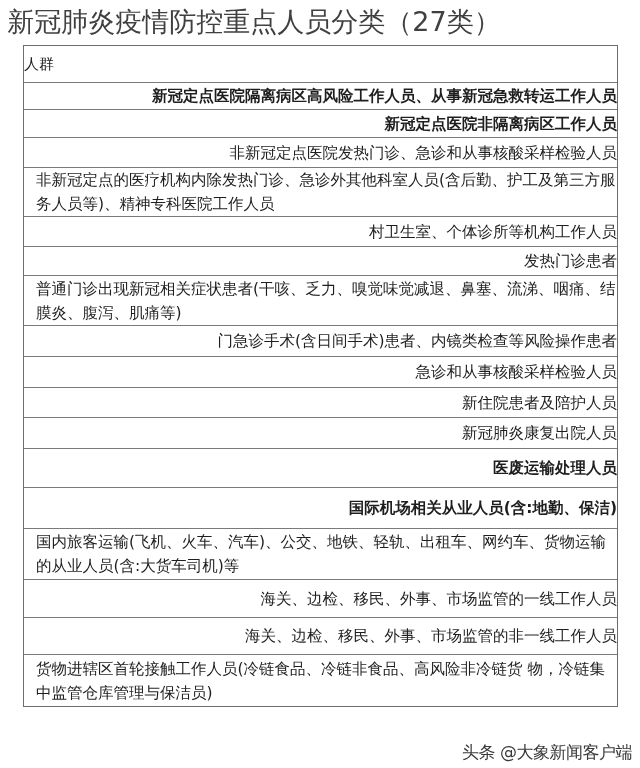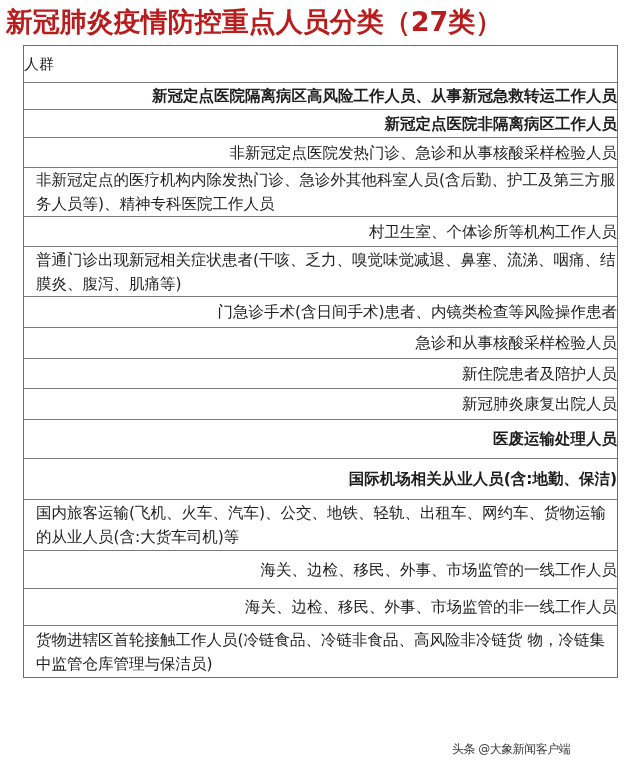--- a/index.html
+++ b/index.html
@@ -15,23 +15,23 @@
       font-family: "DejaVu Sans", "Liberation Sans", sans-serif;
       color: #1a1a1a;
     }
     .page-title {
       position: absolute;
       left: 0;
       top: 4px;
       width: 508px;
       text-align: center;
       font-size: 27px;
-      font-weight: bold;
+      font-weight: normal;
       letter-spacing: 0px;
-      color: #b91c1c;
+      color: #404040;
       line-height: 36px;
     }
     .table {
       position: absolute;
       left: 23px;
       top: 45px;
       width: 595px;
       border: 1.5px solid #6e6e6e;
       box-sizing: border-box;
     }
@@ -50,23 +50,23 @@
     .row:last-child { border-bottom: none; }
     .row.header {
       justify-content: flex-start;
       padding: 0;
       font-size: 15px;
     }
     .row.bold { font-weight: bold; }
     .row .text { white-space: pre-wrap; }
     .watermark {
       position: absolute;
-      left: 452px;
+      left: 462px;
       top: 741px;
-      font-size: 12px;
+      font-size: 17px;
       color: #3a3a3a;
       font-family: "DejaVu Sans", sans-serif;
       letter-spacing: -0.5px;
       background: transparent;
     }
   </style>
 </head>
 <body>
 
 <div class="page-title">新冠肺炎疫情防控重点人员分类（27类）</div>
@@ -82,20 +82,23 @@
       <span class="text">新冠定点医院非隔离病区工作人员</span>
     </div>
   <div class="row" style="height:30px">
       <span class="text">非新冠定点医院发热门诊、急诊和从事核酸采样检验人员</span>
     </div>
   <div class="row" style="height:49px">
       <span class="text">非新冠定点的医疗机构内除发热门诊、急诊外其他科室人员(含后勤、护工及第三方服务人员等)、精神专科医院工作人员</span>
     </div>
   <div class="row" style="height:30px">
       <span class="text">村卫生室、个体诊所等机构工作人员</span>
+    </div>
+  <div class="row" style="height:29px">
+      <span class="text">发热门诊患者</span>
     </div>
   <div class="row" style="height:50px">
       <span class="text">普通门诊出现新冠相关症状患者(干咳、乏力、嗅觉味觉减退、鼻塞、流涕、咽痛、结膜炎、腹泻、肌痛等)</span>
     </div>
   <div class="row" style="height:31px">
       <span class="text">门急诊手术(含日间手术)患者、内镜类检查等风险操作患者</span>
     </div>
   <div class="row" style="height:31px">
       <span class="text">急诊和从事核酸采样检验人员</span>
     </div>

